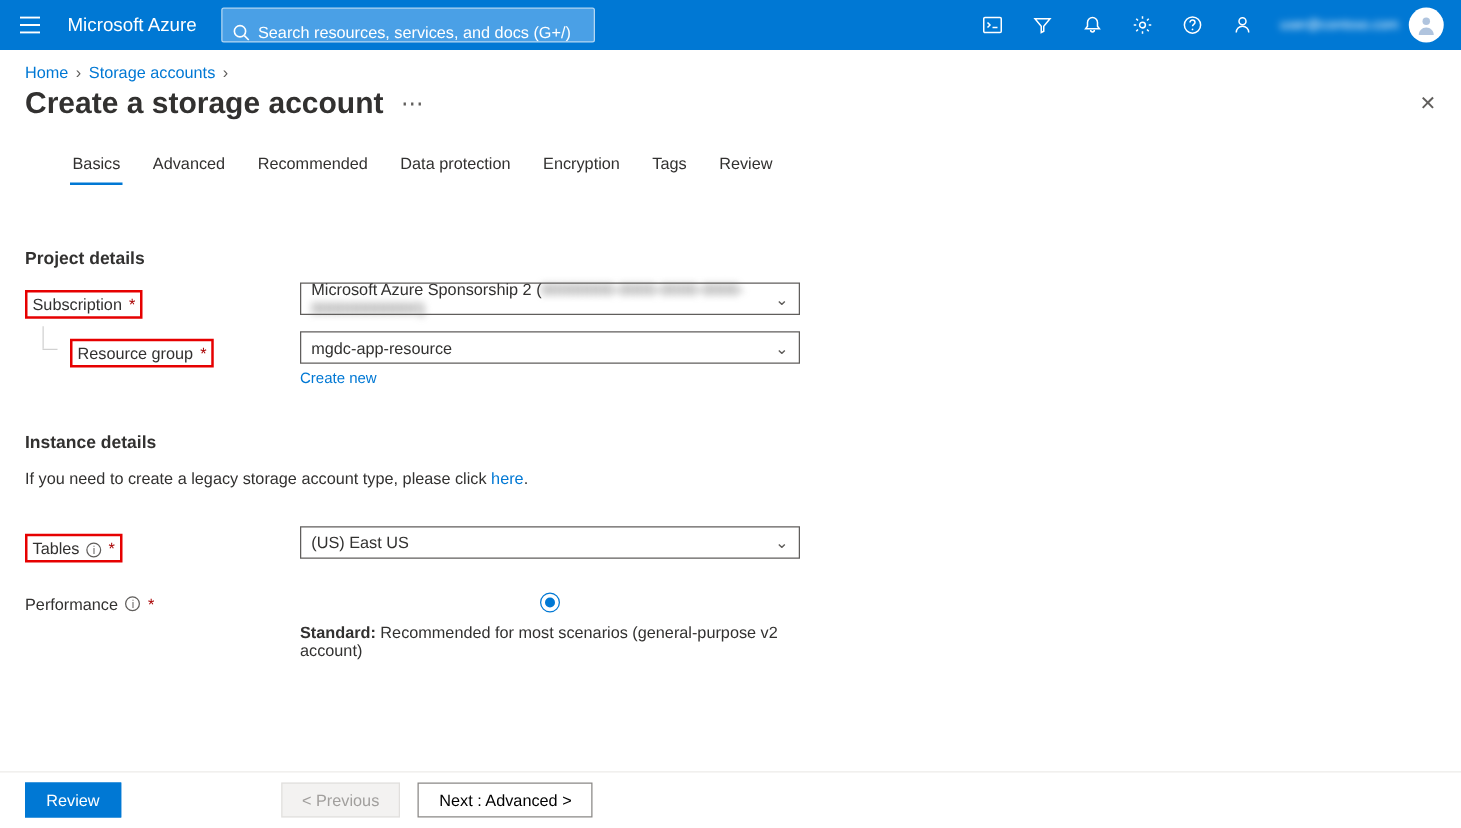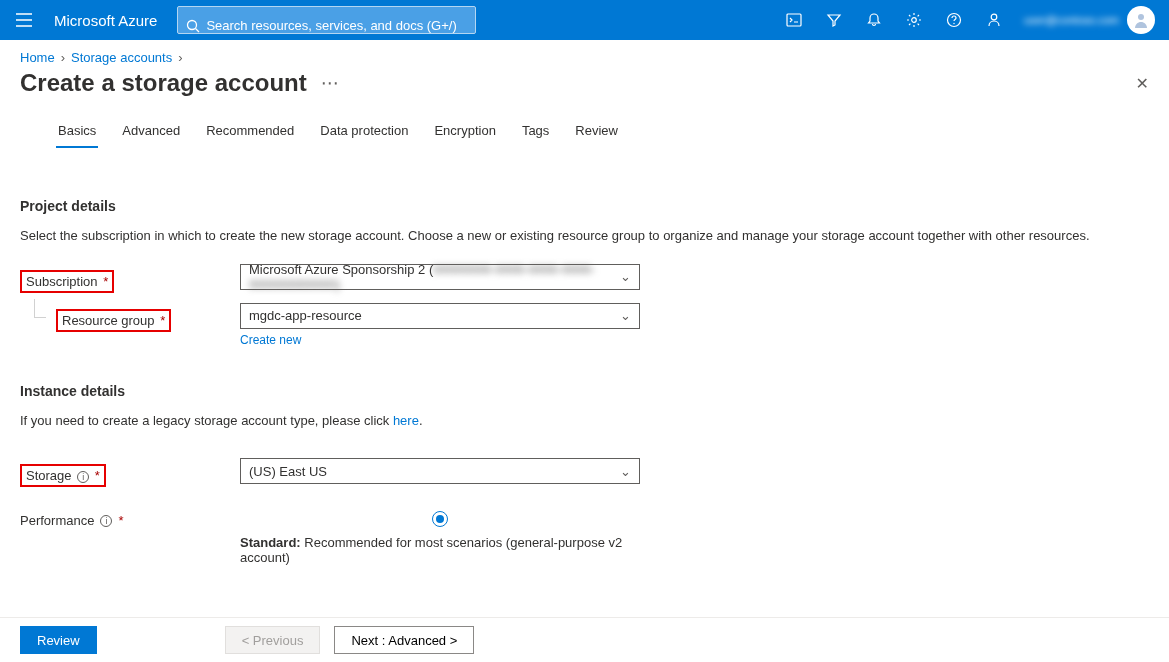--- a/index.html
+++ b/index.html
@@ -170,21 +170,20 @@
   <div class="tab">Data protection</div>
   <div class="tab">Encryption</div>
   <div class="tab">Tags</div>
   <div class="tab">Review</div>
 </div>
 
 <div class="main">
 
 
   <div class="section-title">Project details</div>
-  <p class="desc">Select the subscription in which to create the new storage account. Choose a new or existing resource group to organize and manage your storage account together with other resources.</p>
 
   <div class="field-row">
     <div class="field-label">
       <span class="highlight-box"><span>Subscription</span> <span class="req">*</span></span>
     </div>
     <div class="field-control">
       <div class="select">
         <span>
           <span>Microsoft Azure Sponsorship 2 (</span><span class="blurred">00000000-0000-0000-0000-000000000000)</span>
         </span>
@@ -210,21 +209,21 @@
   <p class="desc">
     <span>If you need to create a legacy storage account type, please click </span><a class="link">here</a>.
   </p>
 
   <div class="field-row">
   </div>
 
   <div class="field-row">
     <div class="field-label">
       <span class="highlight-box">
-        <span>Storage</span>
+        <span>Tables</span>
         <span class="info-icon">i</span>
         <span class="req">*</span>
       </span>
     </div>
     <div class="field-control">
       <div class="select">
         <span>(US) East US</span>
         <span class="chev">⌄</span>
       </div>
     </div>

